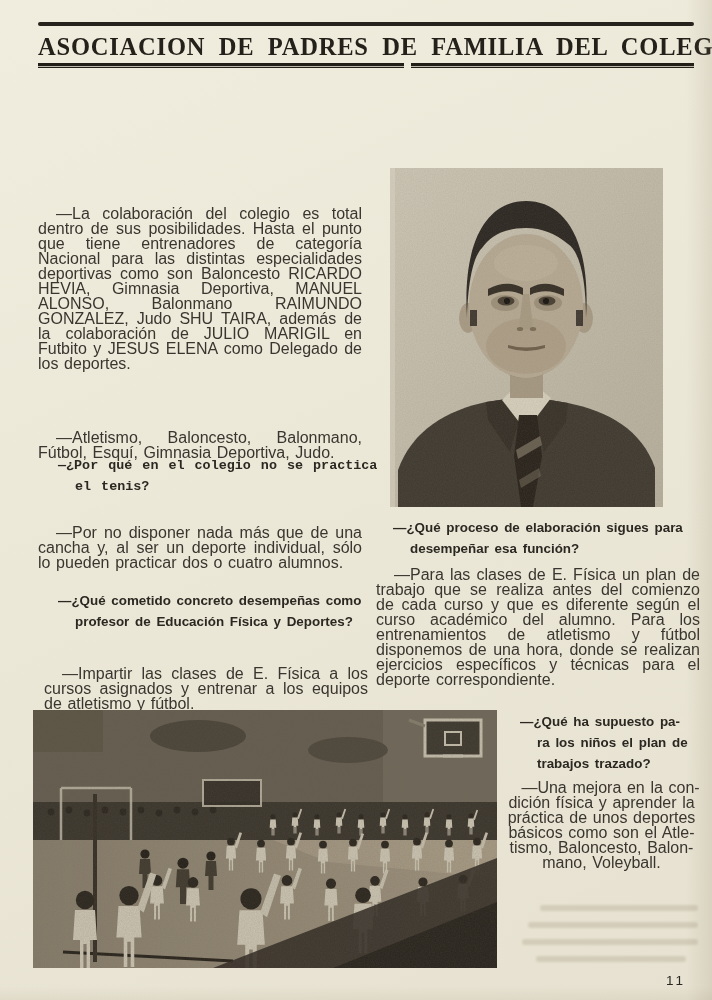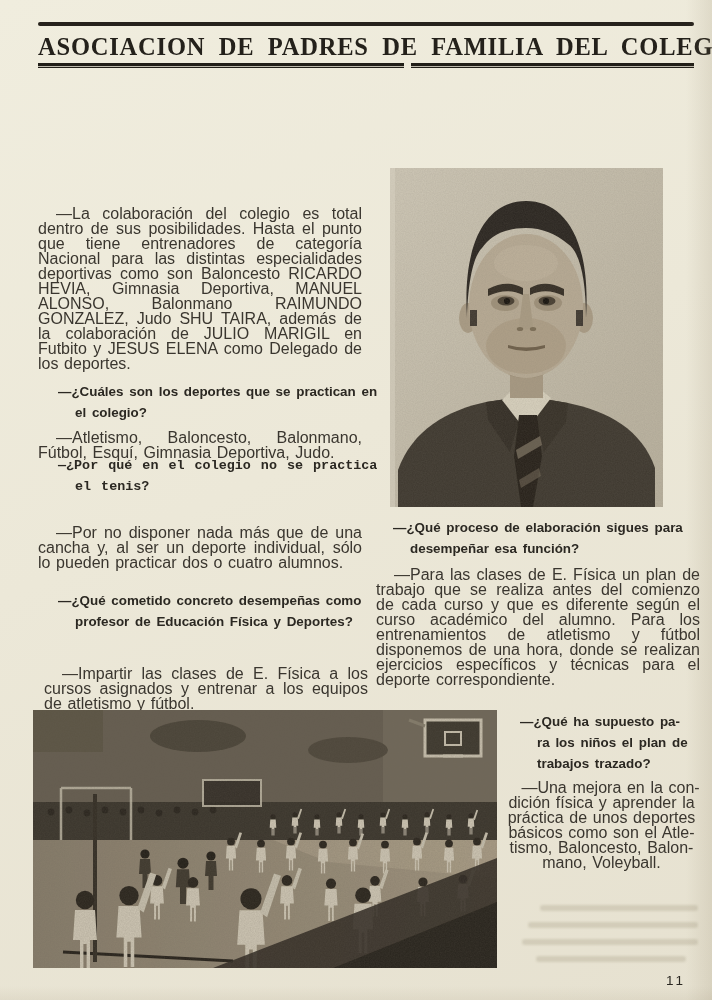--- a/index.html
+++ b/index.html
@@ -57,21 +57,20 @@
 <div class="page">
 
   <div class="abs rule-top"></div>
   <div class="abs masthead-title">ASOCIACION DE PADRES DE FAMILIA DEL COLEGIO</div>
   <div class="abs rule-seg left"></div>
   <div class="abs rule-seg right"></div>
 
 
   <div class="abs a" style="left:38px;top:206px;width:324px;">—La colaboración del colegio es total dentro de sus posibilidades. Hasta el punto que tiene entrenadores de categoría Nacional para las distintas especialidades deportivas como son Baloncesto RICARDO HEVIA, Gimnasia Deportiva, MANUEL ALONSO, Balonmano RAIMUNDO GONZALEZ, Judo SHU TAIRA, además de la colaboración de JULIO MARIGIL en Futbito y JESUS ELENA como Delegado de los deportes.</div>
 
-  <div class="abs q" style="left:38px;top:381px;width:305px;margin-left:0;padding-left:37px;text-indent:-17px;">—¿Cuáles son los deportes que se practican en el colegio?</div>
   <div class="abs a" style="left:38px;top:430px;width:324px;">—Atletismo, Baloncesto, Balonmano, Fútbol, Esquí, Gimnasia Deportiva, Judo.</div>
 
   <div class="abs q" style="left:38px;top:455px;width:305px;margin-left:0;padding-left:37px;text-indent:-17px;font-family:Liberation Mono, monospace;">—¿Por qué en el colegio no se practica el tenis?</div>
   <div class="abs a" style="left:38px;top:525px;width:324px;">—Por no disponer nada más que de una cancha y, al ser un deporte individual, sólo lo pueden practicar dos o cuatro alumnos.</div>
 
   <div class="abs q" style="left:38px;top:590px;width:305px;margin-left:0;padding-left:37px;text-indent:-17px;">—¿Qué cometido concreto desempeñas como profesor de Educación Física y Deportes?</div>
   <div class="abs a" style="left:44px;top:640px;width:324px;margin-top:26px;">—Impartir las clases de E. Física a los cursos asignados y entrenar a los equipos de atletismo y fútbol.</div>
 
 
   <svg class="abs photo" style="left:390px;top:168px;" width="273" height="339" viewBox="0 0 273 339" role="img">

